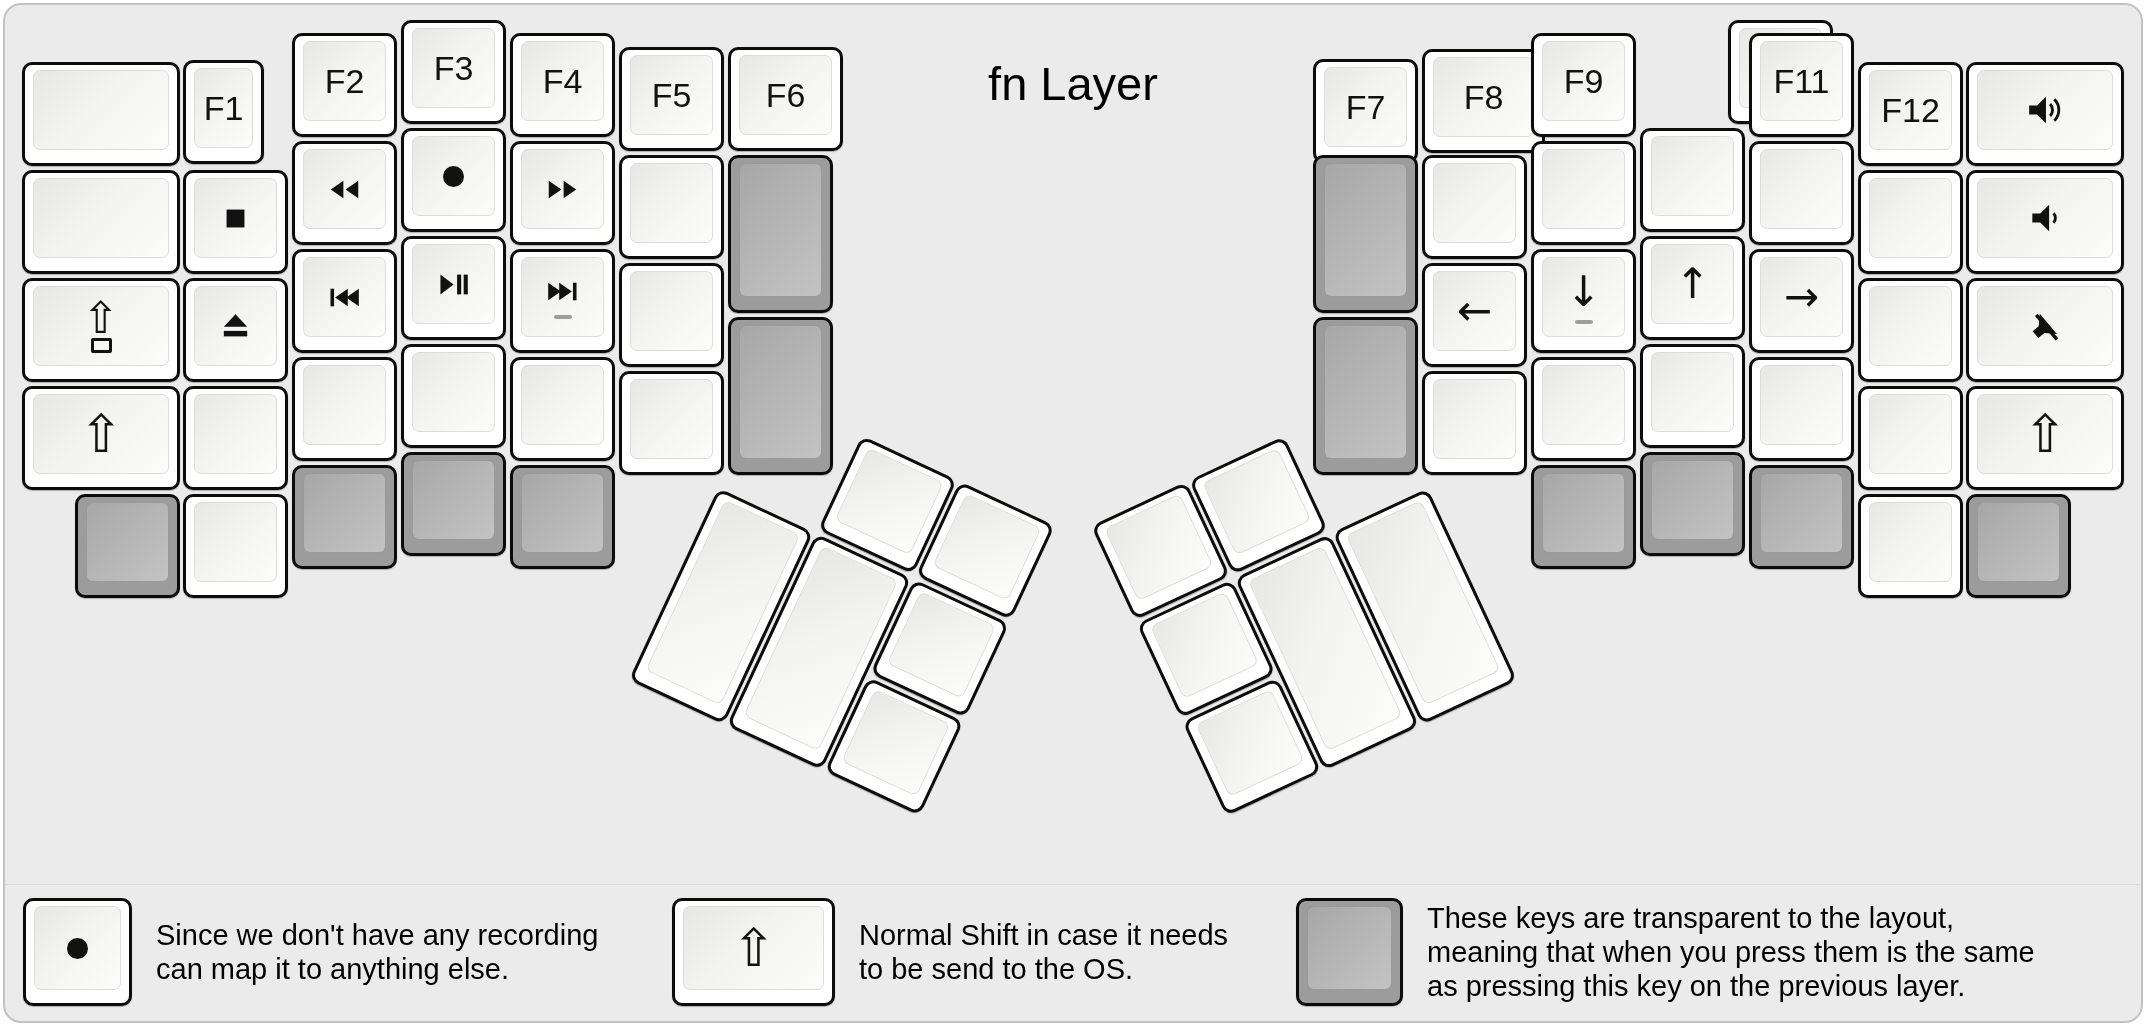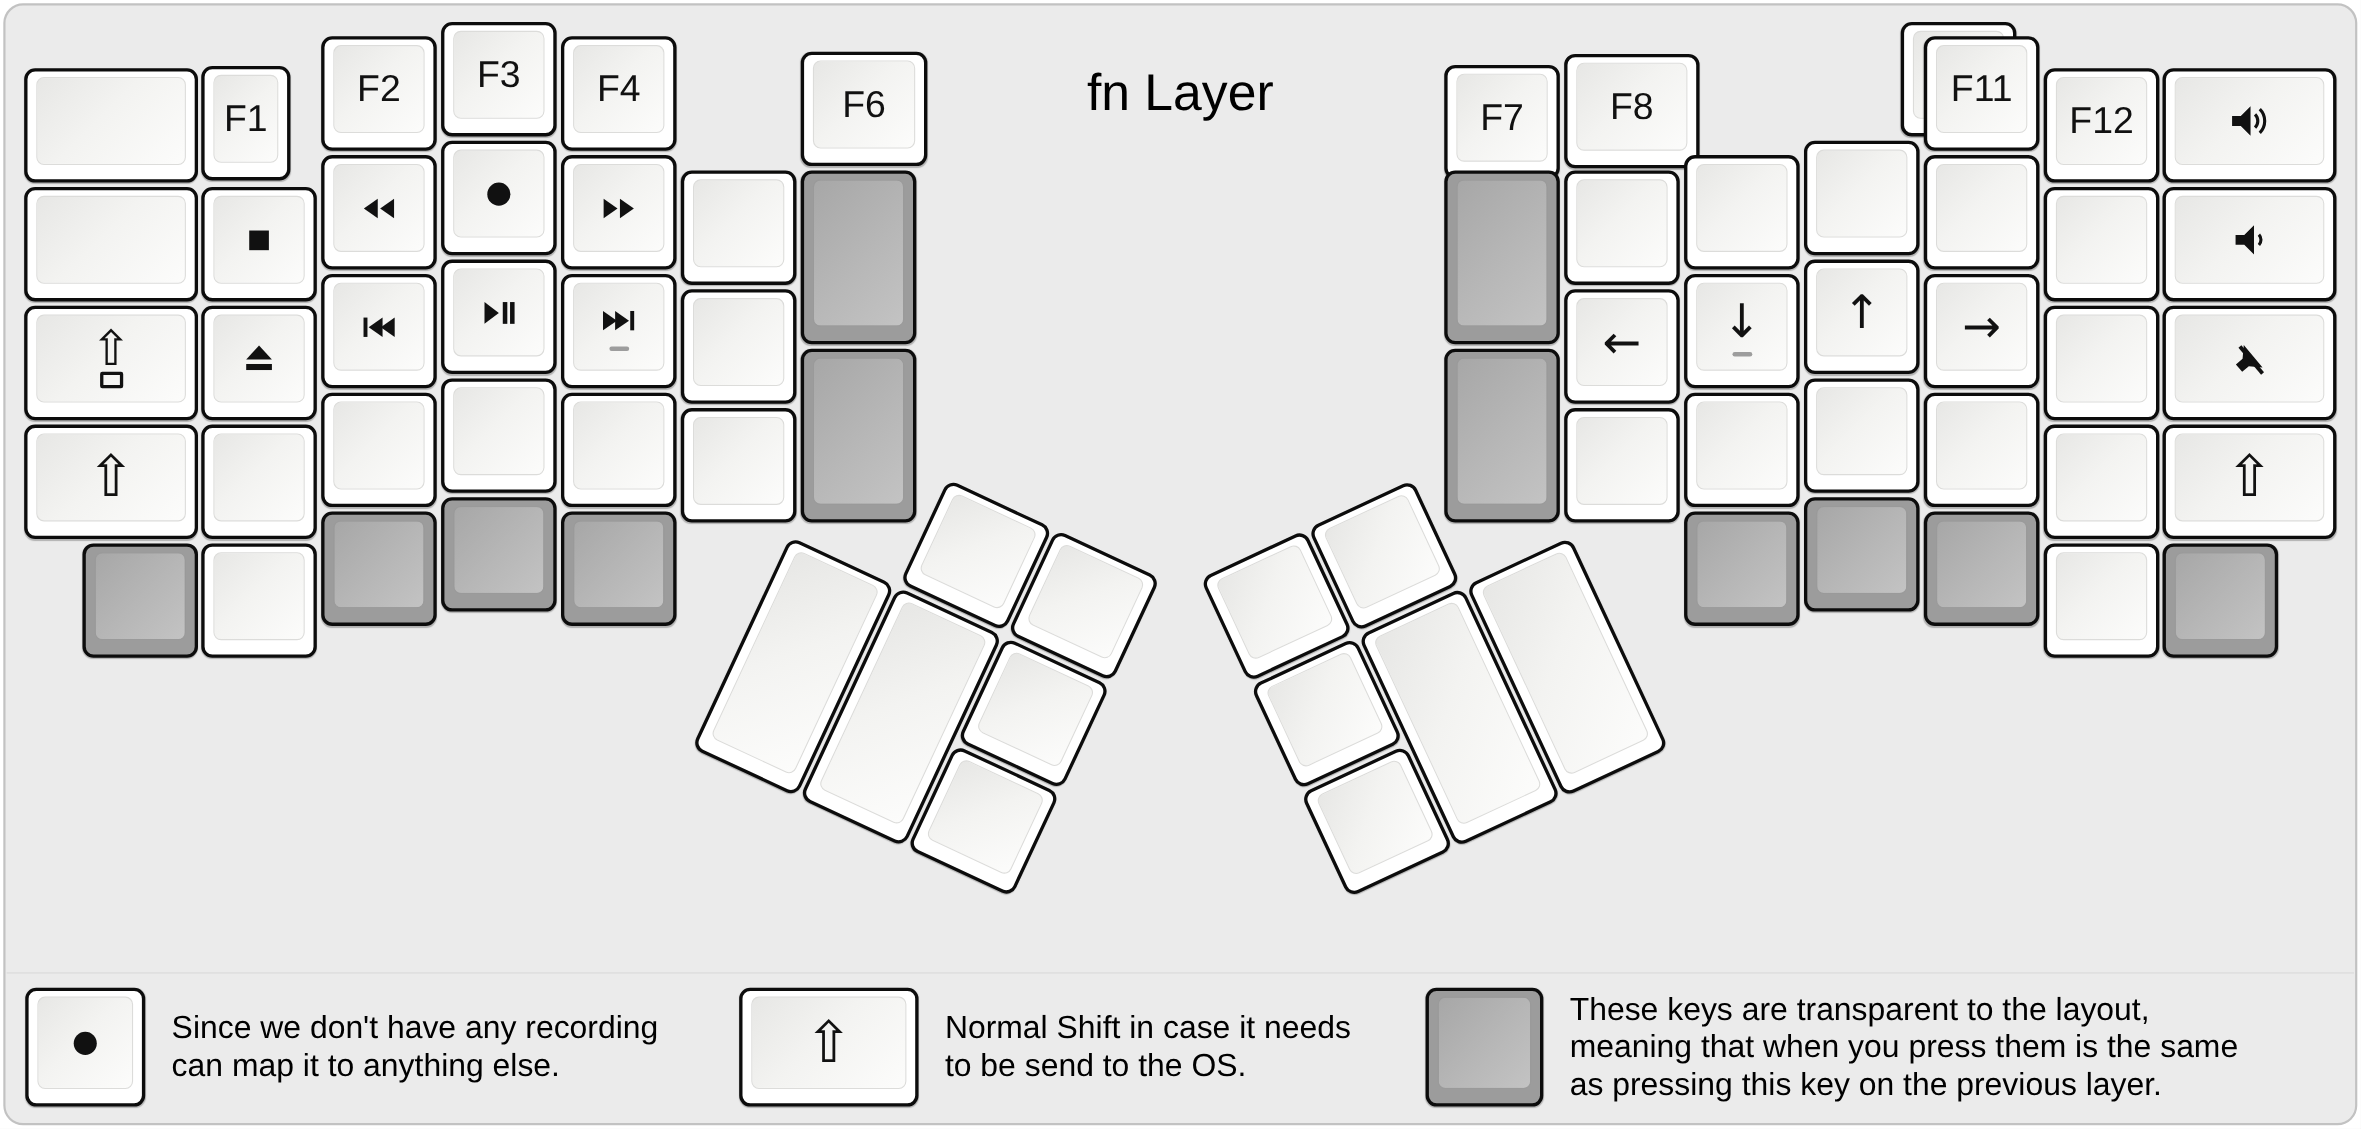--- a/index.html
+++ b/index.html
@@ -191,20 +191,25 @@
           </span>
           <span class="subdash" data-name="homing-dash"></span>
         </div>
       </div>
       <div class="key white" data-name="key-blank-l4-r3" style="width: 105px; height: 104px; left: 510px; top: 357px;">
         <div class="cap" data-name="key-blank-l4-r3-cap"></div>
       </div>
       <div class="key gray" data-name="key-transparent-l4-bottom" style="width: 105px; height: 104px; left: 510px; top: 465px;">
         <div class="cap" data-name="key-transparent-l4-bottom-cap"></div>
       </div>
+      <div class="key white" data-name="key-f5" style="width: 105px; height: 104px; left: 619px; top: 47px;">
+        <div class="cap" data-name="key-f5-cap">
+          <span class="klabel" data-name="key-f5-label">F5</span>
+        </div>
+      </div>
       <div class="key white" data-name="key-blank-l5-r1" style="width: 105px; height: 104px; left: 619px; top: 155px;">
         <div class="cap" data-name="key-blank-l5-r1-cap"></div>
       </div>
       <div class="key white" data-name="key-blank-l5-r2" style="width: 105px; height: 104px; left: 619px; top: 263px;">
         <div class="cap" data-name="key-blank-l5-r2-cap"></div>
       </div>
       <div class="key white" data-name="key-blank-l5-r3" style="width: 105px; height: 104px; left: 619px; top: 371px;">
         <div class="cap" data-name="key-blank-l5-r3-cap"></div>
       </div>
       <div class="key white" data-name="key-f6" style="width: 115px; height: 104px; left: 728px; top: 47px;">
@@ -237,20 +242,25 @@
       <div class="key white" data-name="key-blank-r5-r1" style="width: 105px; height: 104px; left: 1422px; top: 155px;">
         <div class="cap" data-name="key-blank-r5-r1-cap"></div>
       </div>
       <div class="key white" data-name="key-arrow-left" style="width: 105px; height: 104px; left: 1422px; top: 263px;">
         <div class="cap" data-name="key-arrow-left-cap">
           <span class="kicon glyph" data-name="left-arrow-icon">←</span>
         </div>
       </div>
       <div class="key white" data-name="key-blank-r5-r3" style="width: 105px; height: 104px; left: 1422px; top: 371px;">
         <div class="cap" data-name="key-blank-r5-r3-cap"></div>
+      </div>
+      <div class="key white" data-name="key-f9" style="width: 105px; height: 104px; left: 1531px; top: 33px;">
+        <div class="cap" data-name="key-f9-cap">
+          <span class="klabel" data-name="key-f9-label">F9</span>
+        </div>
       </div>
       <div class="key white" data-name="key-blank-r4-r1" style="width: 105px; height: 104px; left: 1531px; top: 141px;">
         <div class="cap" data-name="key-blank-r4-r1-cap"></div>
       </div>
       <div class="key white" data-name="key-arrow-down" style="width: 105px; height: 104px; left: 1531px; top: 249px;">
         <div class="cap" data-name="key-arrow-down-cap">
           <span class="kicon glyph" data-name="down-arrow-icon">↓</span>
           <span class="subdash" data-name="homing-dash"></span>
         </div>
       </div>

